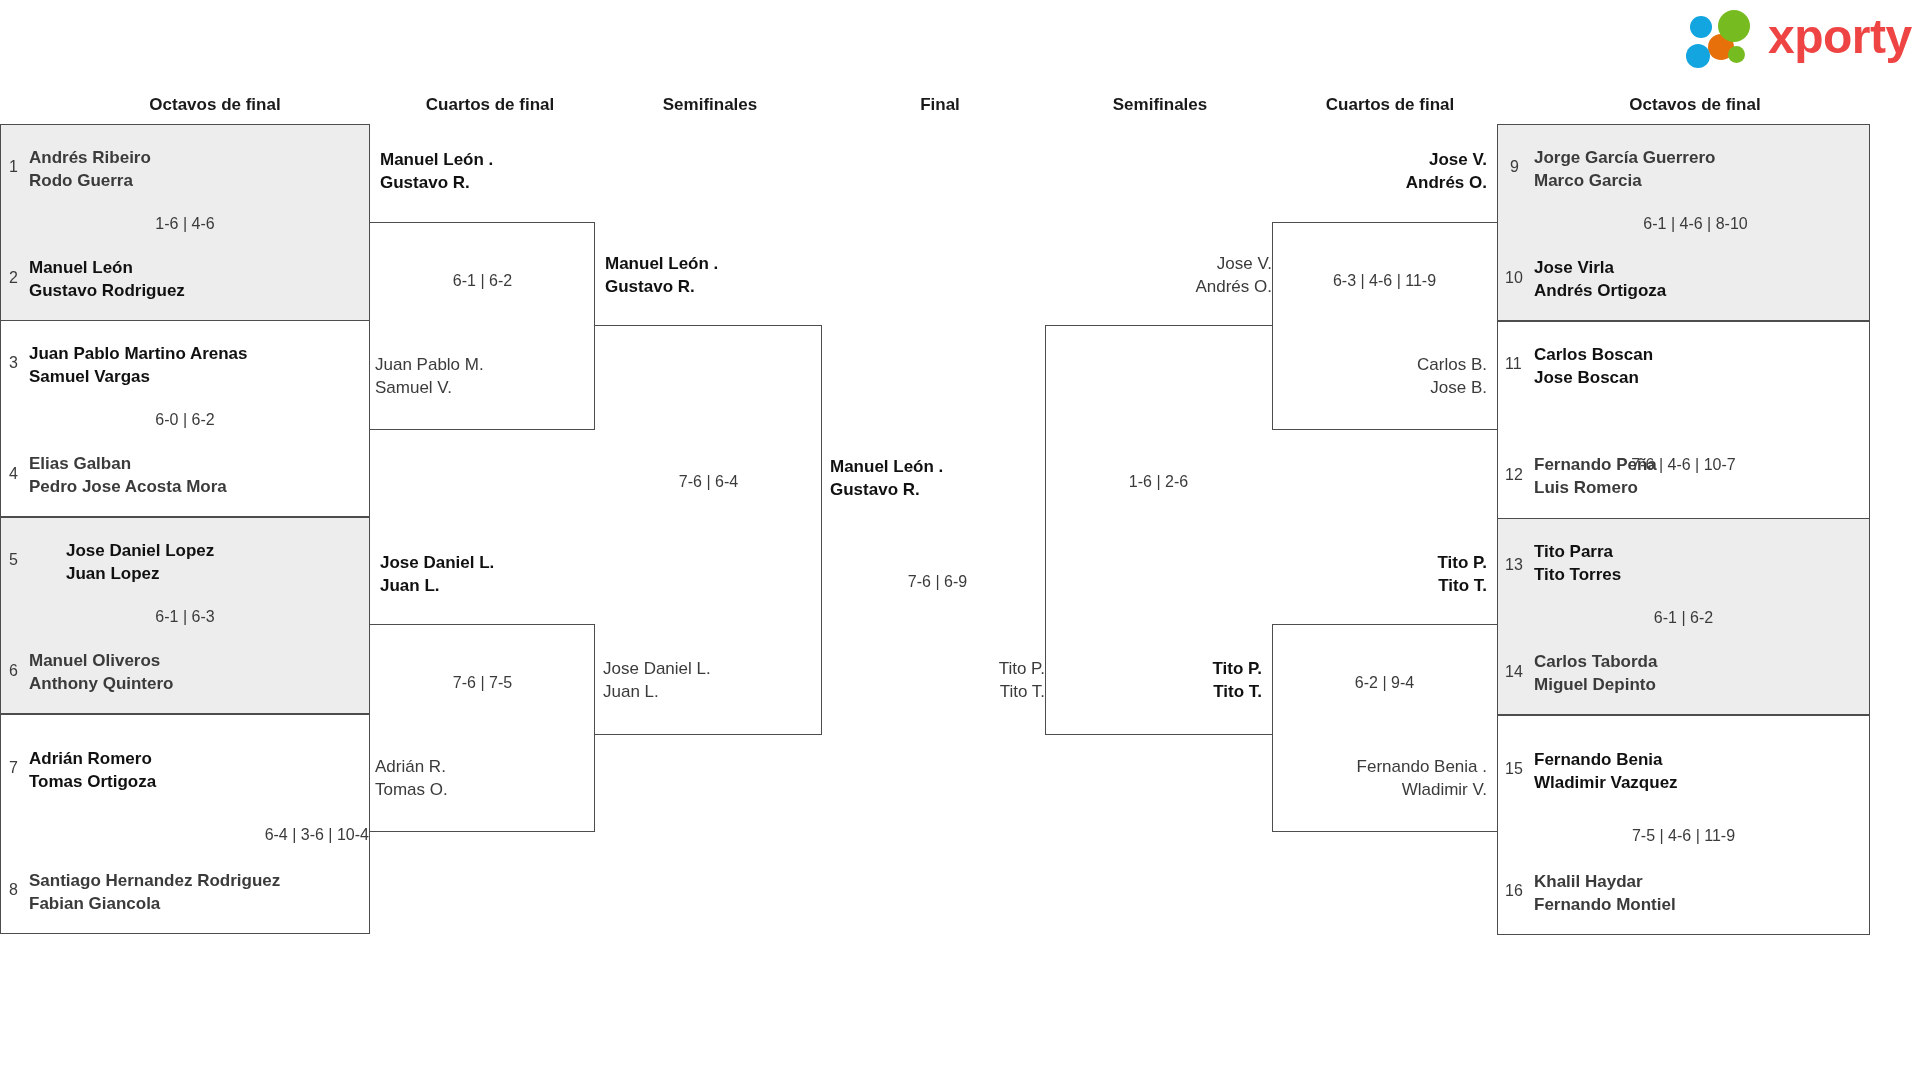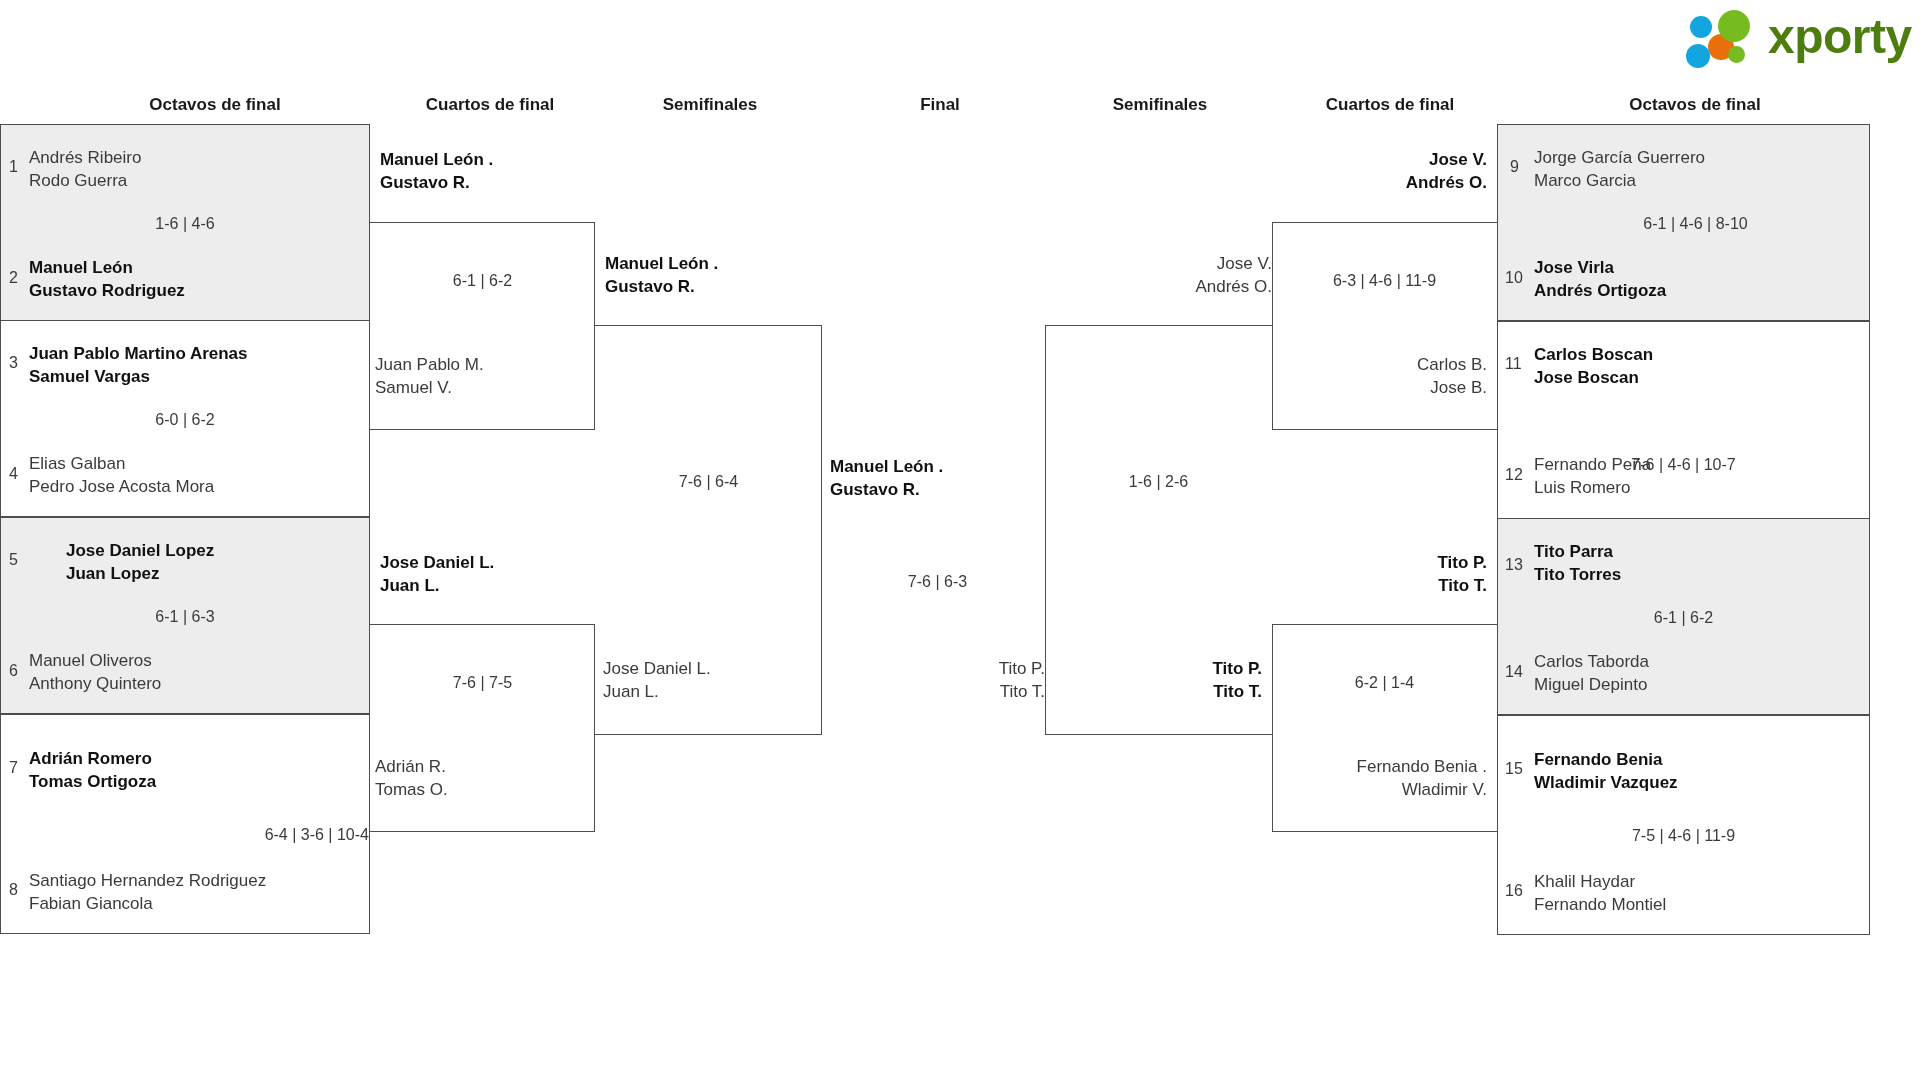--- a/index.html
+++ b/index.html
@@ -12,41 +12,41 @@
   #root { position: relative; width: 1920px; height: 1067px; }
 
   
   .title-block { position: absolute; left: 10px; top: 2px; }
   .title-line { font-size: 25px; font-weight: 400; color: #111111; line-height: 33px; white-space: nowrap; }
 
   .logo { position: absolute; left: 1686px; top: 8px; width: 230px; height: 58px; }
   .logo-dots { position: absolute; left: 0; top: 2px; width: 86px; height: 56px; }
   .dot { position: absolute; border-radius: 50%; }
   .logo-word { position: absolute; left: 82px; top: -2px; font-size: 48px; font-weight: 700;
-               color: #4d7c0f; letter-spacing: -0.5px; line-height: 62px; }
+               color: #ef4444; letter-spacing: -0.5px; line-height: 62px; }
 
   
   .round-head {
     position: absolute; font-size: 17px; font-weight: 700; color: #1a1a1a;
     text-align: center; white-space: nowrap;
   }
 
   
   .seedbox {
     position: absolute;
     border: 1px solid #4d4d4d;
     background: #ffffff;
   }
   .seedbox.shaded { background: #ededed; }
   .seed-num {
     position: absolute; font-size: 16px; color: #3b3b3b; line-height: 20px;
   }
   .seed-names { position: absolute; font-size: 17px; line-height: 23px; color: #3b3b3b; white-space: nowrap; }
   .seed-names.win { font-weight: 700; color: #111111; }
-  .seed-names .nm { display: block; }
+  .seed-names .nm { display: block; font-weight: bold; }
 
   .box-score {
     position: absolute; font-size: 16px; color: #3b3b3b; white-space: nowrap;
   }
 
   
   .frame { position: absolute; border: 1px solid #4d4d4d; background: transparent; }
   .frame.no-left  { border-left: 0; }
   .frame.no-right { border-right: 0; }
 
@@ -171,21 +171,21 @@
   <div class="score-lbl" style="left:595px; top:473px; width:227px; text-align:center;">7-6 | 6-4</div>
   <div class="adv" style="left:603px; top:657px;">
     <span class="nm">Jose Daniel L.</span>
     <span class="nm">Juan L.</span>
   </div>
 
   <div class="adv win" style="left:830px; top:455px;">
     <span class="nm">Manuel León .</span>
     <span class="nm">Gustavo R.</span>
   </div>
-  <div class="score-lbl" style="left:830px; top:573px; width:215px; text-align:center;">7-6 | 6-3</div>
+  <div class="score-lbl" style="left:830px; top:573px; width:215px; text-align:center;">7-6 | 6-9</div>
   <div class="adv right" style="left:880px; top:657px; width:165px;">
     <span class="nm">Tito P.</span>
     <span class="nm">Tito T.</span>
   </div>
 
   <div class="frame no-right" style="left:1045px; top:325px; width:227px; height:410px;"></div>
   <div class="adv right" style="left:1062px; top:252px; width:210px;">
     <span class="nm">Jose V.</span>
     <span class="nm">Andrés O.</span>
   </div>
@@ -204,21 +204,21 @@
   <div class="adv right" style="left:1292px; top:353px; width:195px;">
     <span class="nm">Carlos B.</span>
     <span class="nm">Jose B.</span>
   </div>
 
   <div class="frame no-right" style="left:1272px; top:624px; width:225px; height:208px;"></div>
   <div class="adv right win" style="left:1292px; top:551px; width:195px;">
     <span class="nm">Tito P.</span>
     <span class="nm">Tito T.</span>
   </div>
-  <div class="score-lbl" style="left:1272px; top:674px; width:225px; text-align:center;">6-2 | 1-4</div>
+  <div class="score-lbl" style="left:1272px; top:674px; width:225px; text-align:center;">6-2 | 9-4</div>
   <div class="adv right" style="left:1282px; top:755px; width:205px;">
     <span class="nm">Fernando Benia .</span>
     <span class="nm">Wladimir V.</span>
   </div>
 
   <div class="seedbox shaded" style="left:1497px; top:124px; width:373px; height:197px;">
     <div class="seed-num" style="left:12px; top:32px;">9</div>
     <div class="seed-names" style="left:36px; top:21px;">
       <span class="nm">Jorge García Guerrero</span>
       <span class="nm">Marco Garcia</span>

